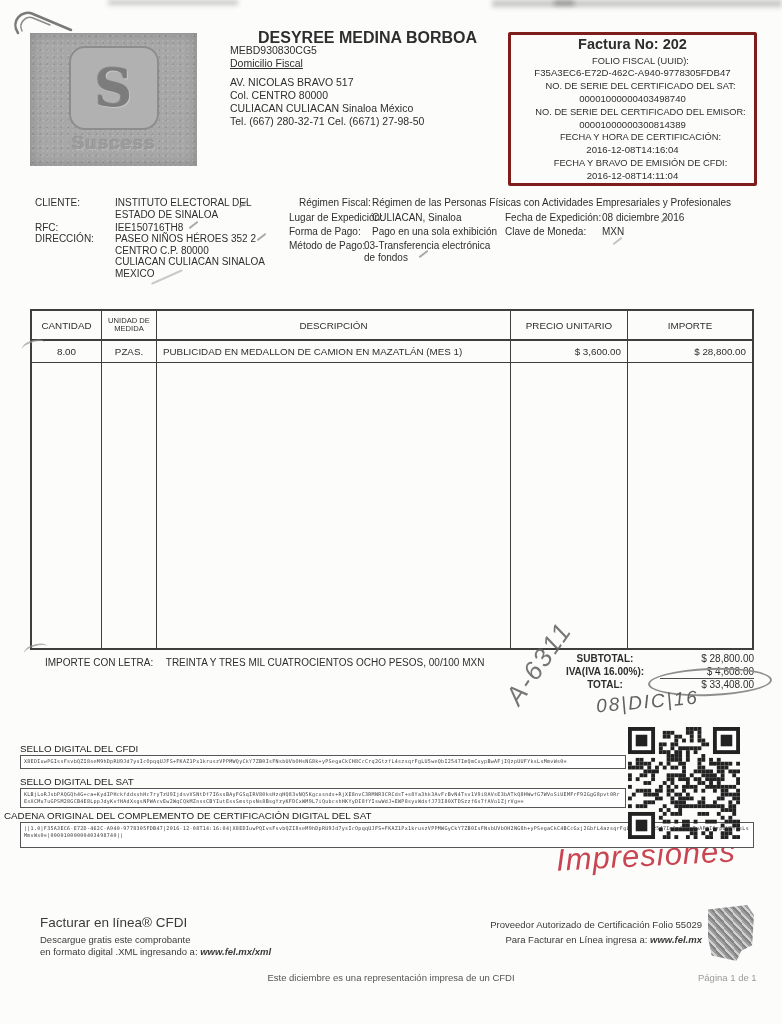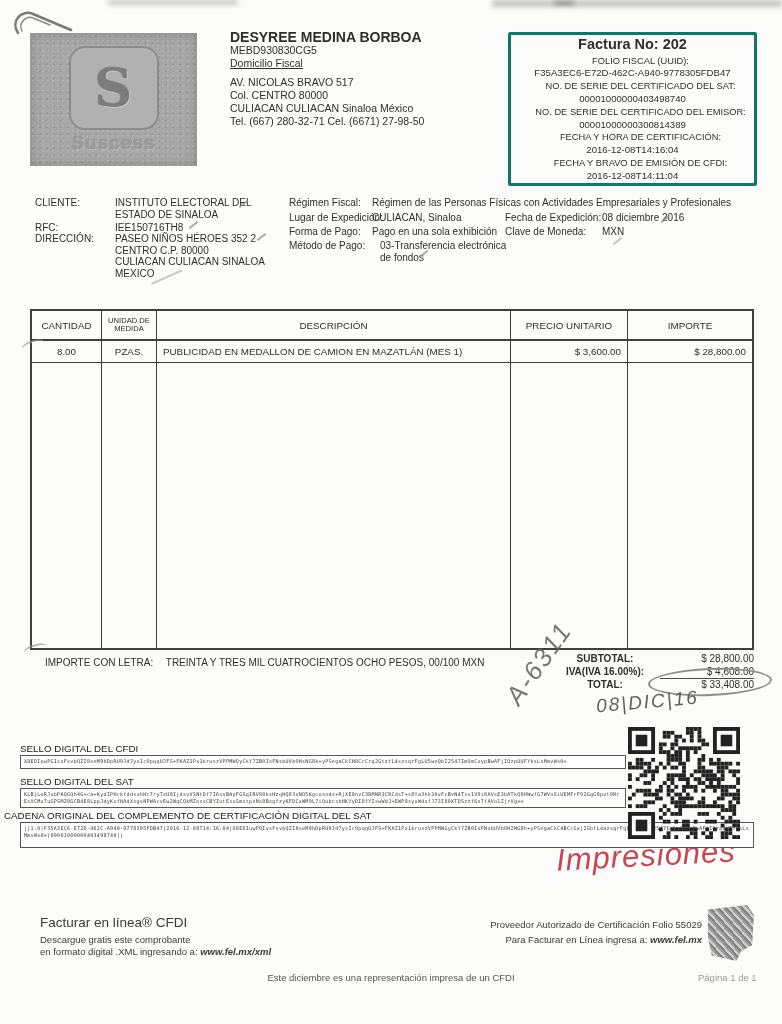--- a/index.html
+++ b/index.html
@@ -18,25 +18,25 @@
     display:flex;flex-direction:column;align-items:center;justify-content:center;}
   .logo-emblem{width:86px;height:80px;border:2px solid #8d8d8d;border-radius:16px;background:#b1b1b1;
     display:flex;align-items:center;justify-content:center;}
   .logo-s{font-family:"DejaVu Serif",serif;font-weight:bold;font-size:52px;color:#7c7c7c;
     text-shadow:1px 1px 0 #c6c6c6,-1px -1px 0 #868686;}
   .logo-name{margin-top:2px;font-weight:bold;font-size:19px;letter-spacing:1px;color:#9d9d9d;
     text-shadow:0 0 1px #6d6d6d,1px 1px 0 #c2c2c2;}
 
   
   .emitter{left:230px;top:31px;font-size:10.5px;line-height:13px;}
-  .emitter .name{font-weight:bold;font-size:14px;}
+  .emitter .name{font-weight:bold;font-size:16px;margin-left:28px;}
   .emitter .dom{text-decoration:underline;margin-bottom:6px;}
 
   
-  .invoice-box{left:508px;top:32px;width:237px;height:144px;border:3px solid #0f766e;border-radius:2px;
+  .invoice-box{left:508px;top:32px;width:237px;height:144px;border:3px solid #7f1d1d;border-radius:2px;
     display:flex;flex-direction:column;align-items:center;justify-content:center;text-align:center;padding:2px 3px;}
   .ib-title{font-size:14.5px;font-weight:bold;margin-bottom:3px;}
   .ib-label{font-weight:normal;font-size:9.3px;line-height:12.8px;margin-left:16px;}
   .ib-value{font-size:9.6px;line-height:12.8px;}
 
   .t10{font-size:10px;line-height:11.5px;}
 
   
   .items-table{left:30px;top:309px;width:724px;height:341px;border:2px solid #3e3e3e;
     display:grid;grid-template-columns:70px 55px 354px 117px 1fr;grid-template-rows:30px 22px 1fr;
@@ -144,32 +144,32 @@
   <div class="abs t10" style="left:35px;top:222px;">RFC:</div>
   <div class="abs t10" style="left:115px;top:222px;">IEE150716TH8</div>
   <div class="abs t10" style="left:35px;top:233px;">DIRECCIÓN:</div>
   <div class="abs t10" style="left:115px;top:233px;">
     <div>PASEO NIÑOS HÉROES 352 2</div>
     <div>CENTRO C.P. 80000</div>
     <div>CULIACAN CULIACAN SINALOA</div>
     <div>MEXICO</div>
   </div>
 
-  <div class="abs t10" style="left:289px;top:197px;">Régimen Fiscal:</div>
+  <div class="abs t10" style="left:299px;top:197px;">Régimen Fiscal:</div>
   <div class="abs t10" style="left:372px;top:197px;width:385px;">Régimen de las Personas Físicas con Actividades Empresariales y Profesionales</div>
   <div class="abs t10" style="left:289px;top:212px;">Lugar de Expedición:</div>
   <div class="abs t10" style="left:372px;top:212px;">CULIACAN, Sinaloa</div>
   <div class="abs t10" style="left:505px;top:212px;">Fecha de Expedición:</div>
   <div class="abs t10" style="left:602px;top:212px;">08 diciembre 2016</div>
   <div class="abs t10" style="left:289px;top:226px;">Forma de Pago:</div>
   <div class="abs t10" style="left:372px;top:226px;">Pago en una sola exhibición</div>
   <div class="abs t10" style="left:505px;top:226px;">Clave de Moneda:</div>
   <div class="abs t10" style="left:602px;top:226px;">MXN</div>
   <div class="abs t10" style="left:289px;top:240px;">Método de Pago:</div>
-  <div class="abs t10" style="left:380px;top:240px;width:128px;">03-Transferencia electrónica de fondos</div>
+  <div class="abs t10" style="left:364px;top:240px;width:128px;">03-Transferencia electrónica de fondos</div>
 
   <div class="abs items-table">
     <div class="cell th">CANTIDAD</div>
     <div class="cell th small">UNIDAD DE MEDIDA</div>
     <div class="cell th">DESCRIPCIÓN</div>
     <div class="cell th">PRECIO UNITARIO</div>
     <div class="cell th last">IMPORTE</div>
 
     <div class="cell td center">8.00</div>
     <div class="cell td center">PZAS.</div>

